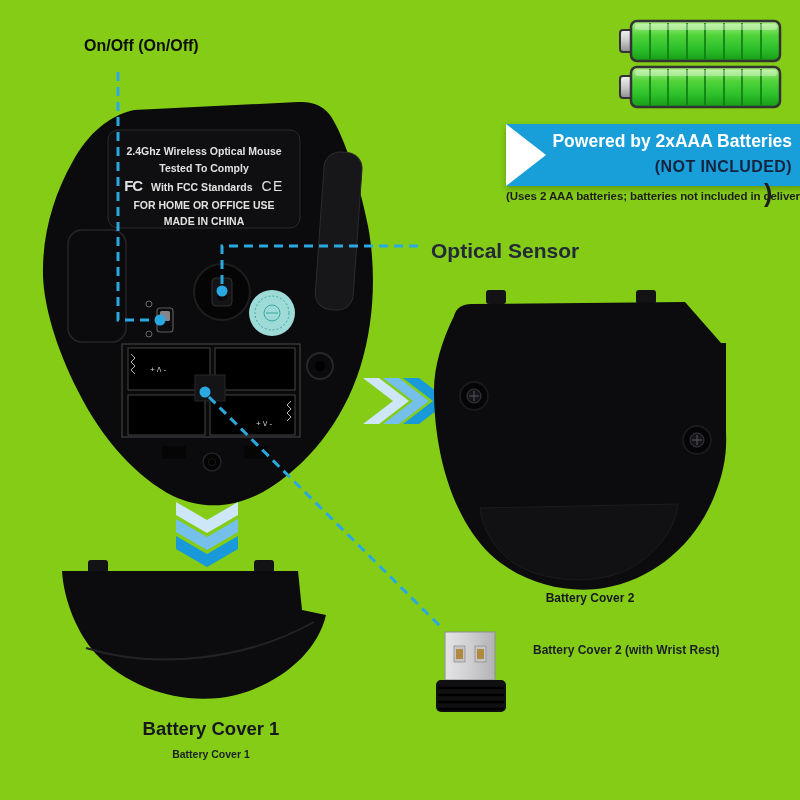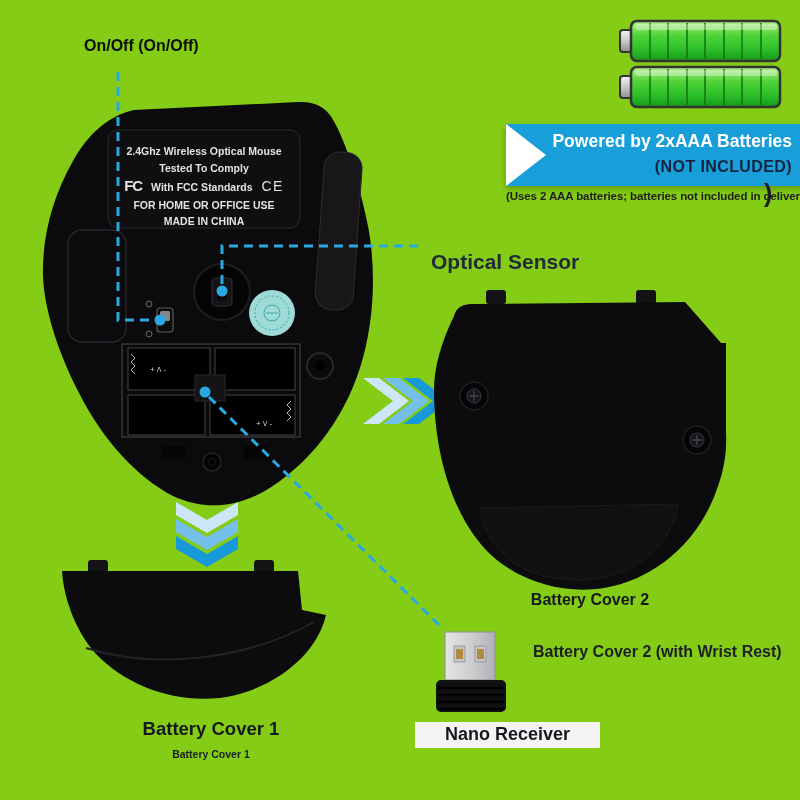--- a/index.html
+++ b/index.html
@@ -3,26 +3,26 @@
 <meta charset="utf-8">
 <style>
   html,body{margin:0;padding:0;background:#fff;}
   .canvas{position:relative;width:800px;height:800px;background:#84cc16;overflow:hidden;
           font-family:Liberation Sans, sans-serif;padding-left:48px;}
   .abs{position:absolute;}
   .lbl{position:absolute;font-weight:bold;color:#14181f;}
   .center{text-align:center;}
   
   .onoff-lbl{left:84px;top:37px;font-size:16px;color:#0d0d0d;}
-  .optical-lbl{left:431px;top:250px;font-size:21px;color:#232a38;text-align:center;}
+  .optical-lbl{left:431px;top:239px;font-size:21px;color:#232a38;text-align:center;}
   .bc1-title{left:91px;top:718px;width:240px;font-size:18.5px;color:#15181f;}
   .bc1-sub{left:91px;top:748px;width:240px;font-size:10.5px;color:#1c1f26;}
-  .bc2-title{left:460px;top:591px;width:260px;font-size:16px;color:#15181f;}
+  .bc2-title{left:460px;top:591px;width:260px;font-size:12px;color:#15181f;}
   .bc2-title2{left:460px;top:614px;width:260px;font-size:18px;color:#15181f;}
-  .bc2-sub{left:533px;top:643px;font-size:16px;color:#1c1f26;}
+  .bc2-sub{left:533px;top:643px;font-size:12px;color:#1c1f26;}
   .nano-lbl{left:415px;top:722px;width:185px;font-size:18px;color:#15181f;background:#f4f4f4;padding:2px 0 3px 0;}
   
   .banner{position:absolute;left:506px;top:124px;width:298px;height:62px;background:#189fd9;
           box-shadow:0 3px 6px rgba(0,0,0,0.25);}
   .banner-l1{position:absolute;right:12px;top:7px;font-size:17.5px;font-weight:bold;color:#ffffff;white-space:nowrap;}
   .banner-l2{position:absolute;right:12px;top:34px;font-size:16px;font-weight:bold;color:#16233e;letter-spacing:.4px;white-space:nowrap;}
   .note{position:absolute;left:506px;top:190px;font-size:11.5px;font-weight:bold;color:#1d1d1d;white-space:nowrap;letter-spacing:-0.1px;}
   .paren{position:absolute;left:764px;top:179px;font-size:25px;font-weight:600;color:#1d1d1d;}
 </style>
 </head>
@@ -228,15 +228,14 @@
     <circle cx="222" cy="291" r="5.5" fill="#2aa9e1"></circle>
     <circle cx="205" cy="392" r="5.5" fill="#2aa9e1"></circle>
   </svg>
 
   <div class="lbl center bc1-title">Battery Cover 1</div>
   <div class="lbl center bc1-sub">Battery Cover 1</div>
 
   <div class="lbl center bc2-title">Battery Cover 2</div>
   <div class="lbl bc2-sub">Battery Cover 2 (with Wrist Rest)</div>
 
-  <div class="lbl center nano-lbl">Nano Receiver</div>
 
 </div>
 
 </body></html>

